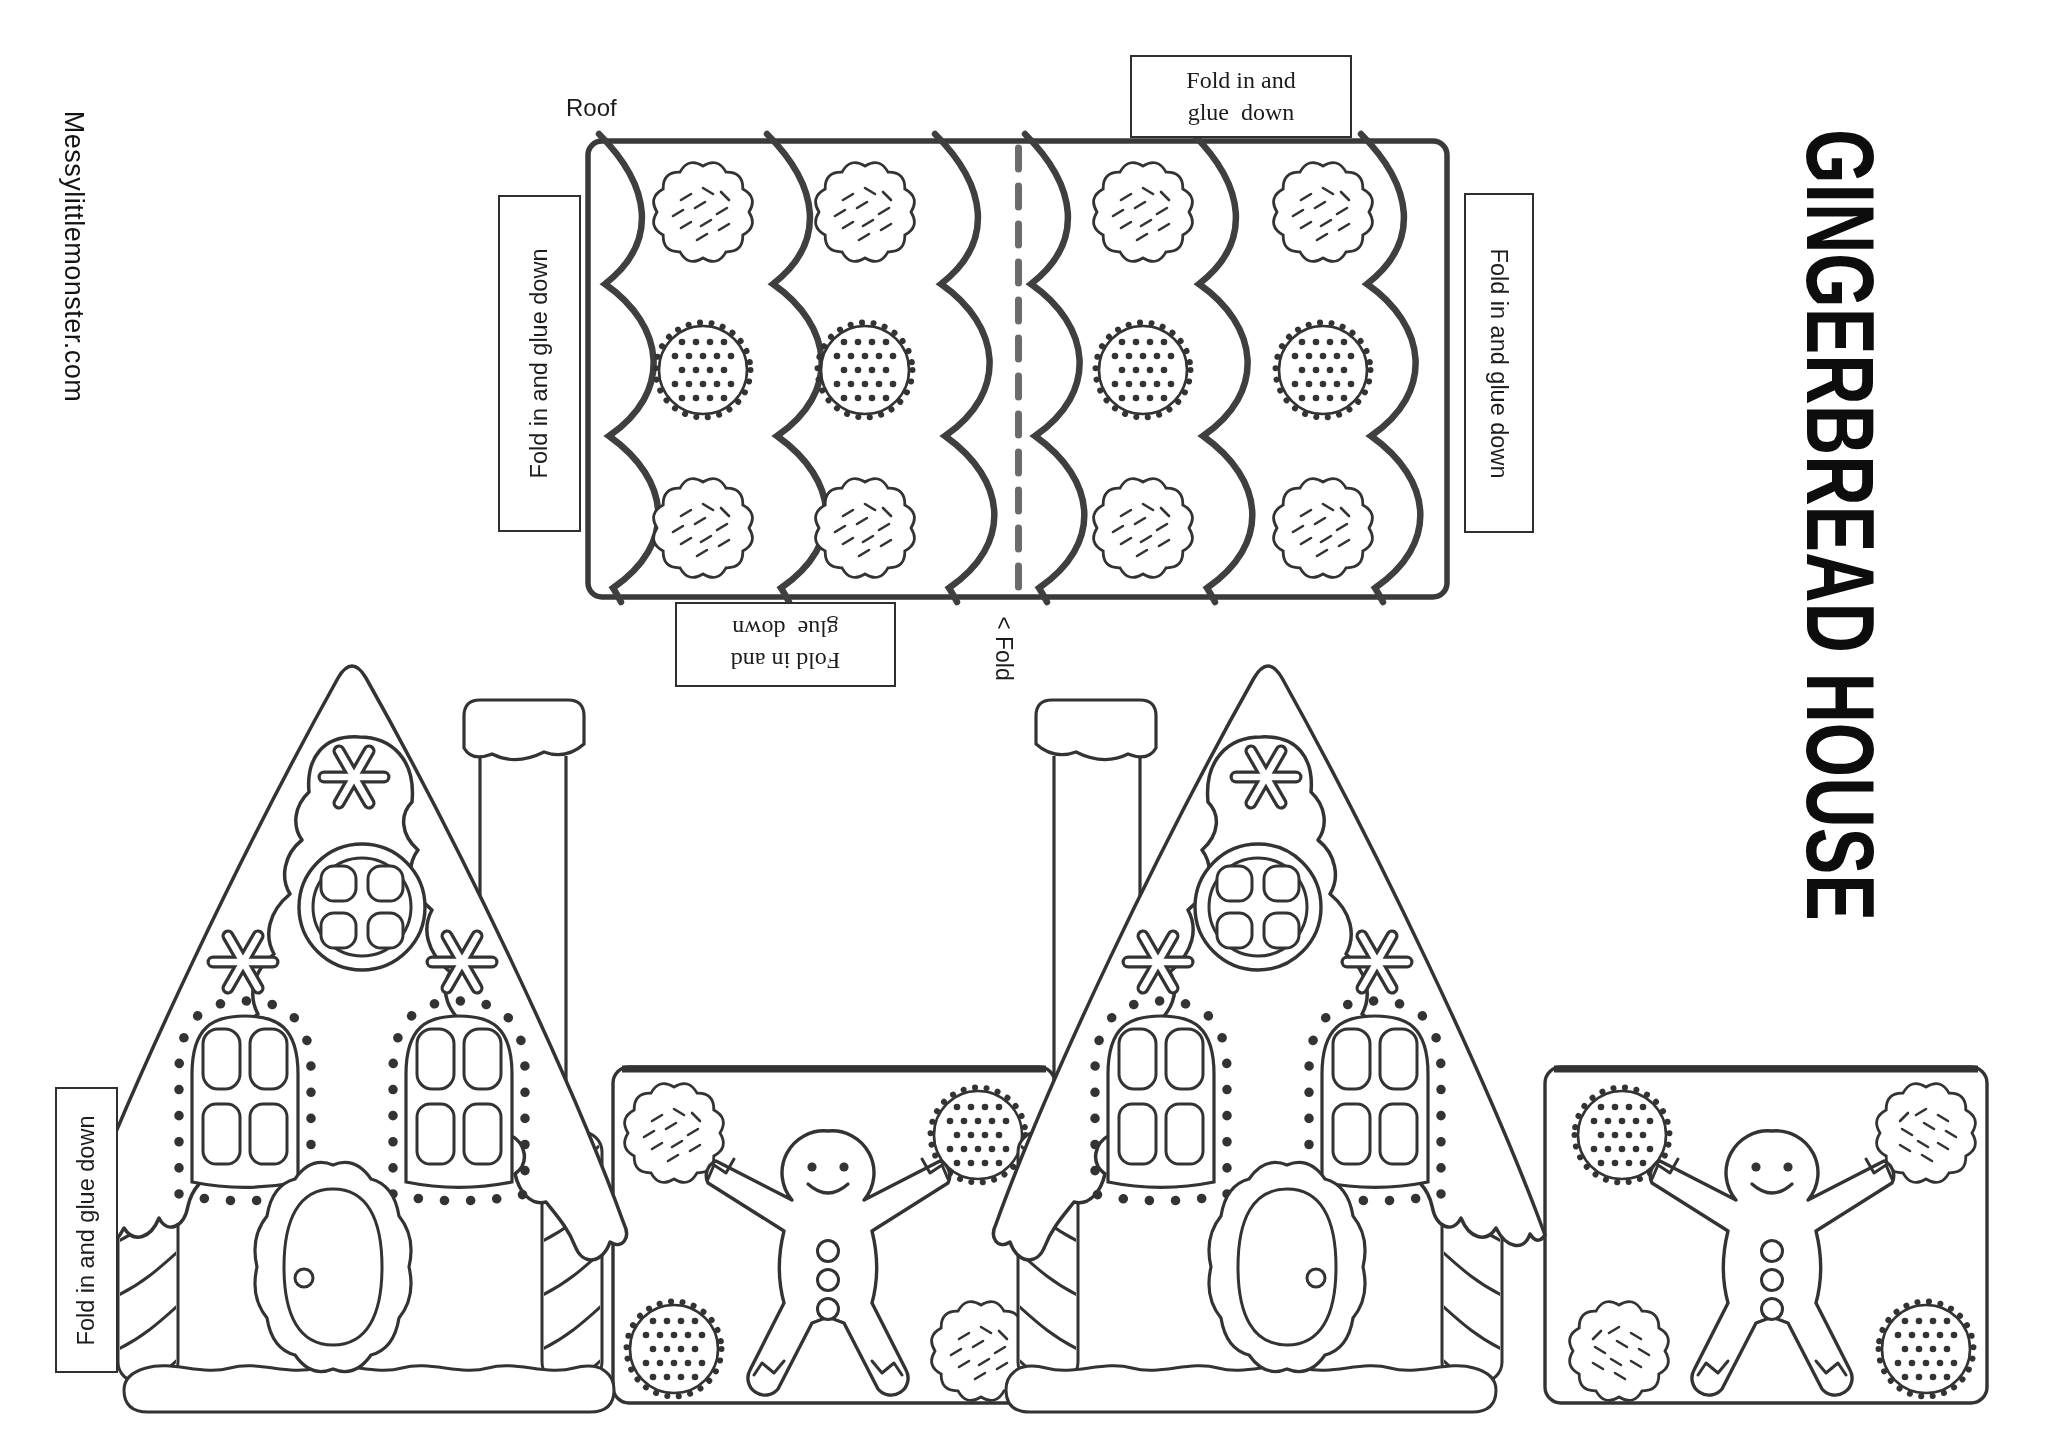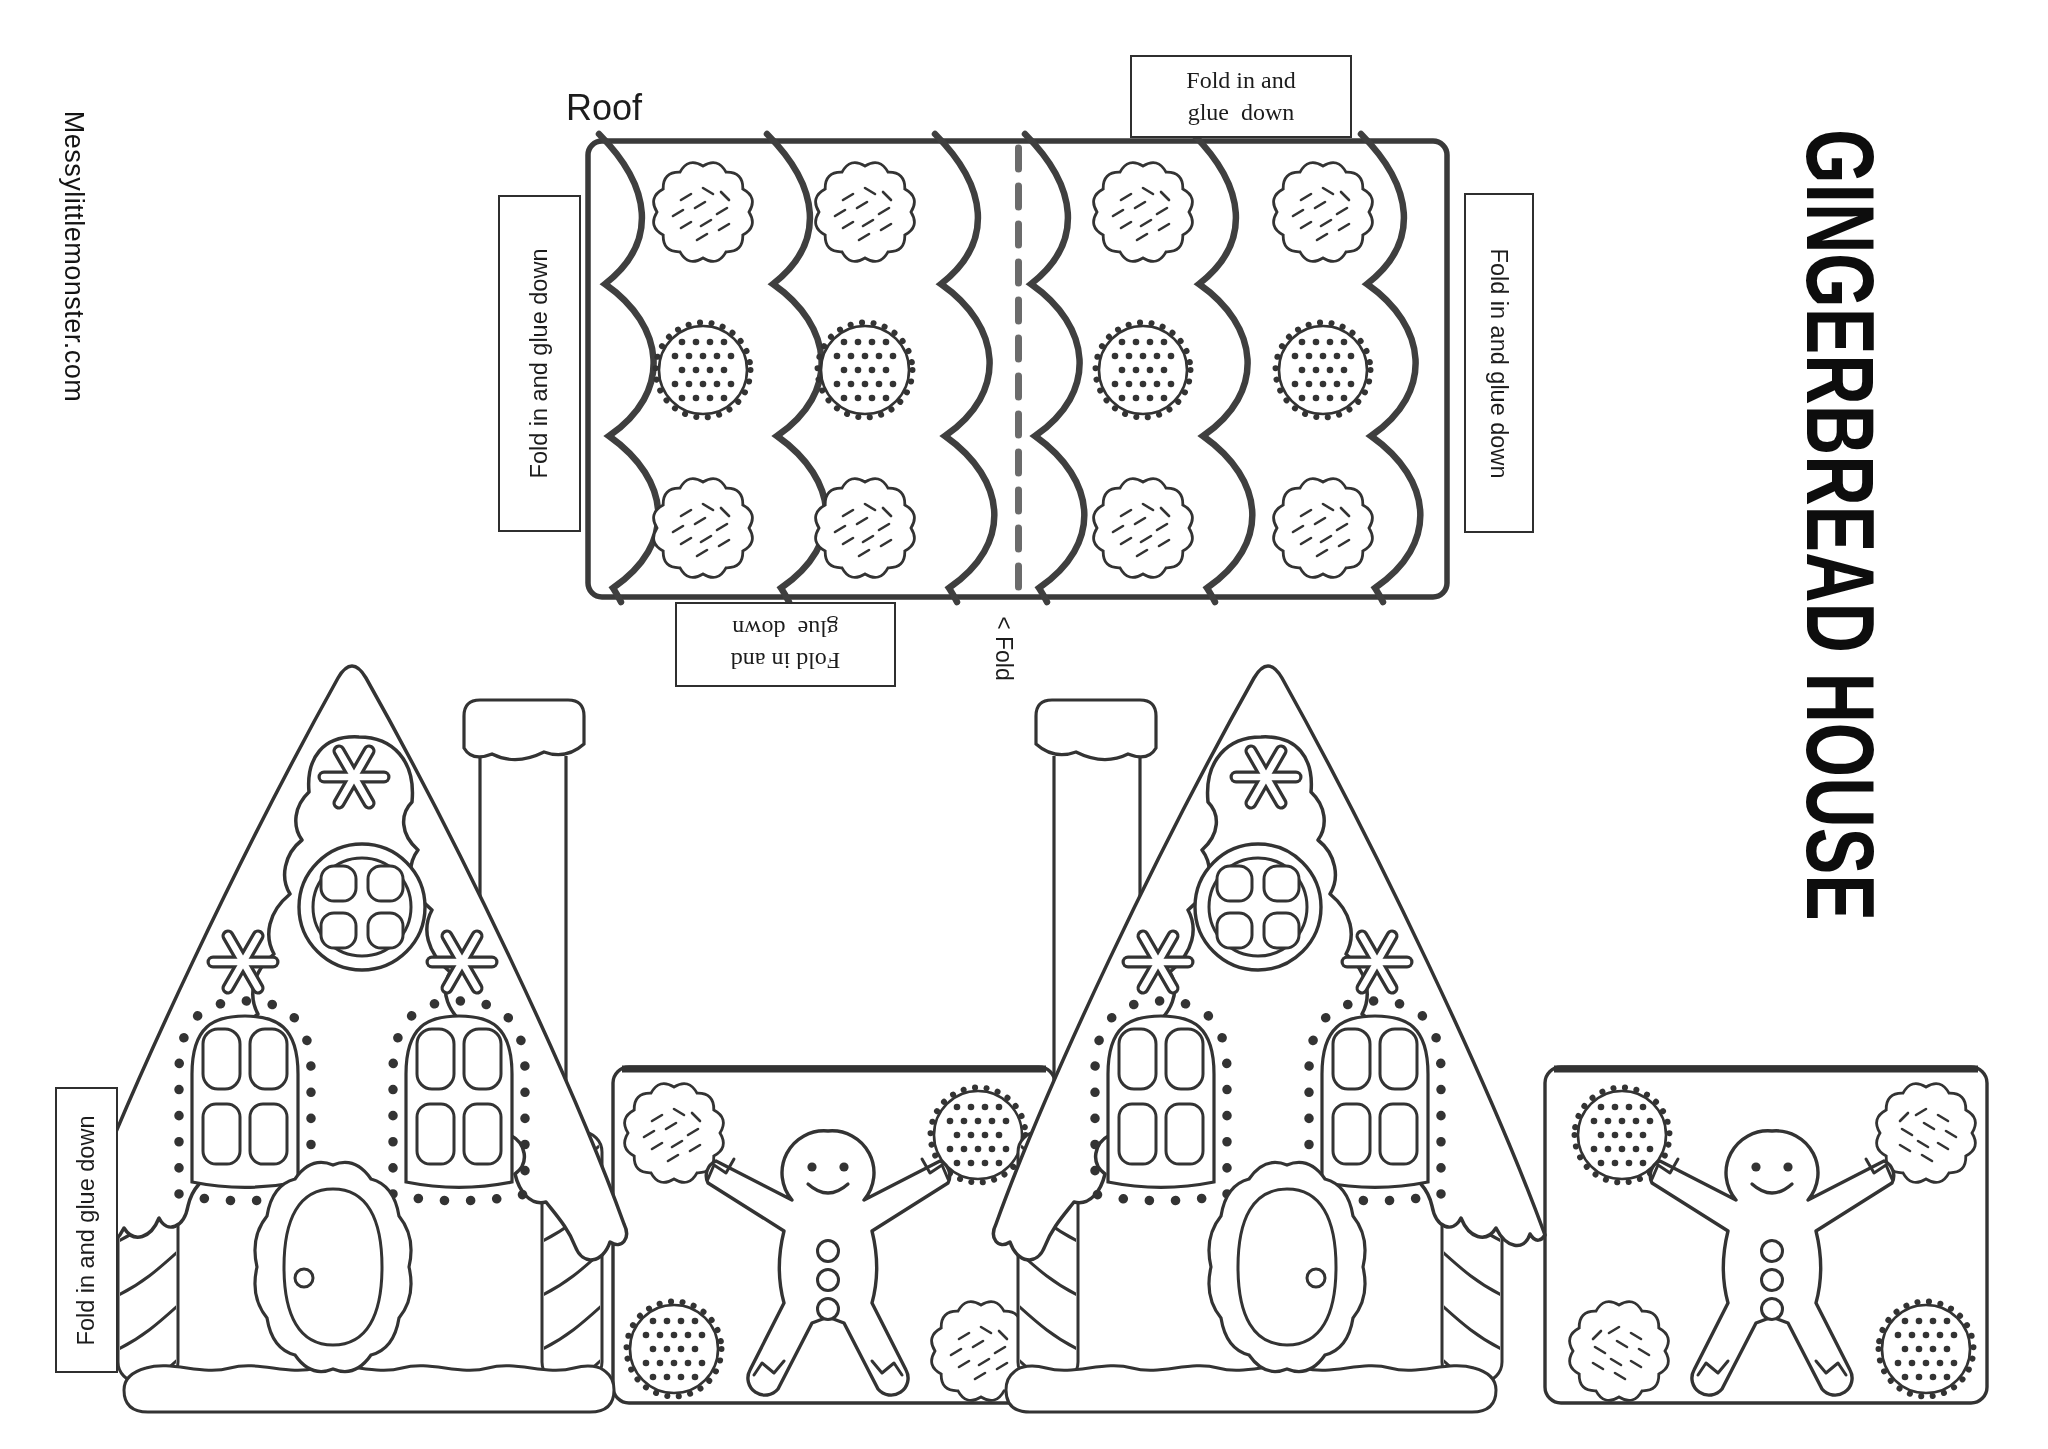--- a/index.html
+++ b/index.html
@@ -11,21 +11,21 @@
   .lbl{position:absolute;display:flex;align-items:center;justify-content:center;text-align:center;}
   .flap{border:2.6px solid #2f2f2f;background:#fff;box-sizing:border-box;}
   .pre{white-space:pre;}
   .nowrap{white-space:nowrap;}
   .flap-lines{font-size:24px;line-height:1.3;color:#1c1c1c;}
   .flap-lines span{display:block;font-family:Liberation Serif, serif;}
   .rot90{transform:rotate(90deg);}
   .rot-90{transform:rotate(-90deg);}
   .rot180{transform:rotate(180deg);}
   .brand-txt{font-size:27px;letter-spacing:0.5px;color:#141414;transform:rotate(90deg);}
-  .roof-lbl{font-size:36px;color:#1c1c1c;}
+  .roof-lbl{font-size:24px;color:#1c1c1c;}
   .fold-txt{font-size:23px;color:#1c1c1c;transform:rotate(90deg);}
   .flap-txt{font-size:23.5px;color:#1c1c1c;}
   .title-txt{
     font-size:97px;font-weight:700;color:#0d0d0d;white-space:nowrap;
     transform:rotate(90deg) scaleX(0.72);letter-spacing:0px;
   }
 </style>
 </head>
 <body>
 

